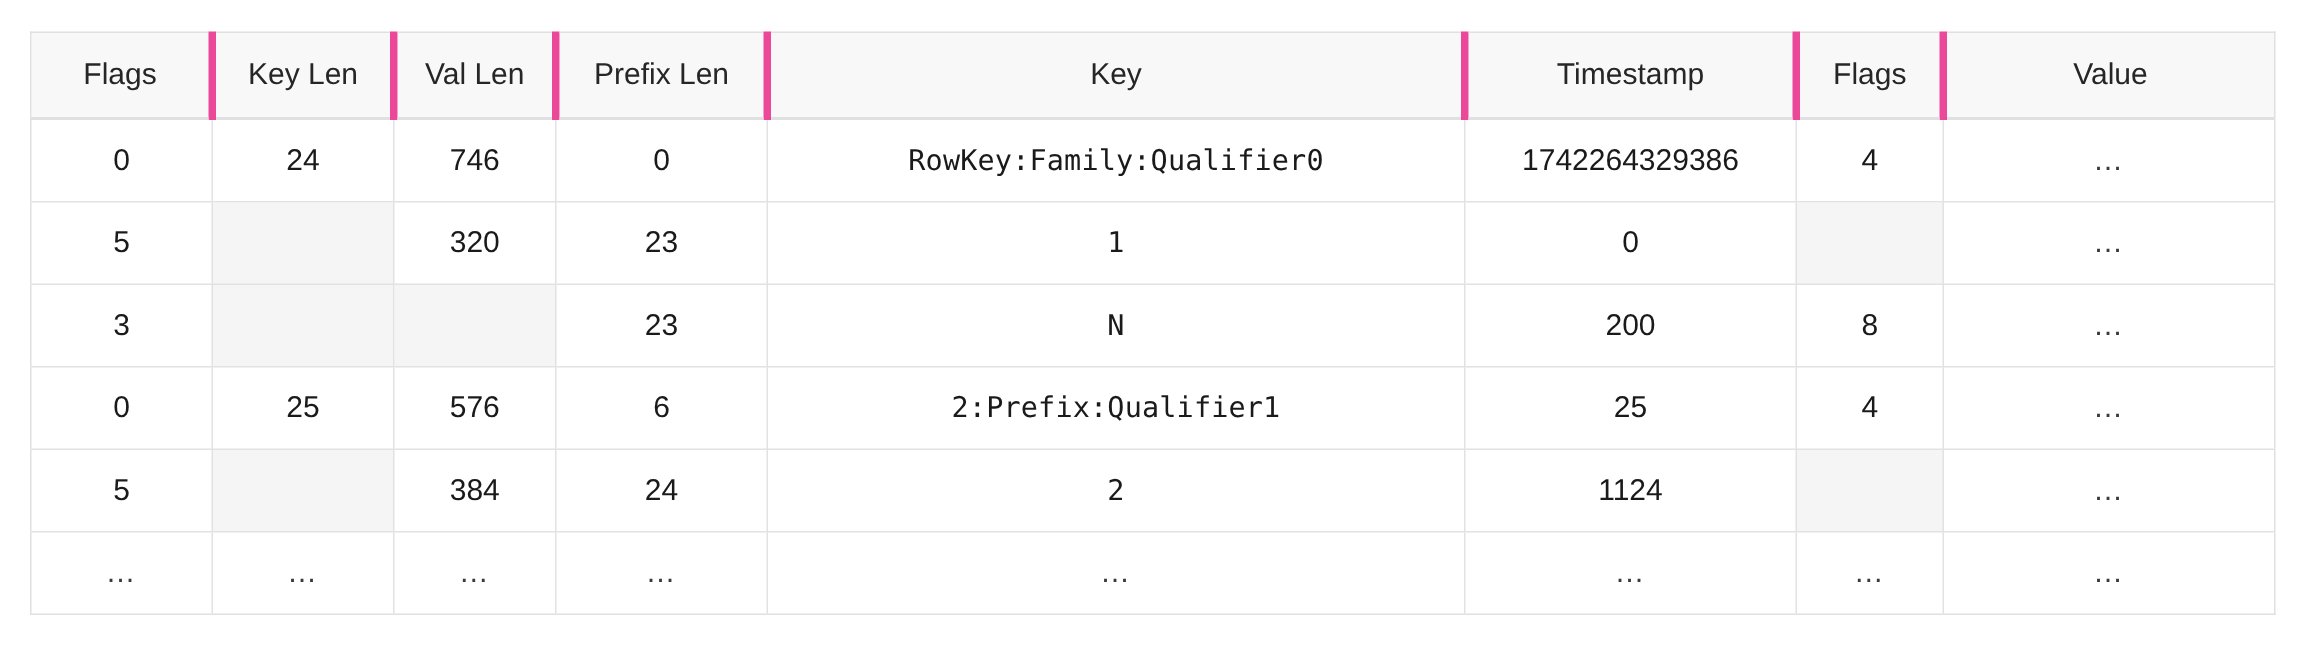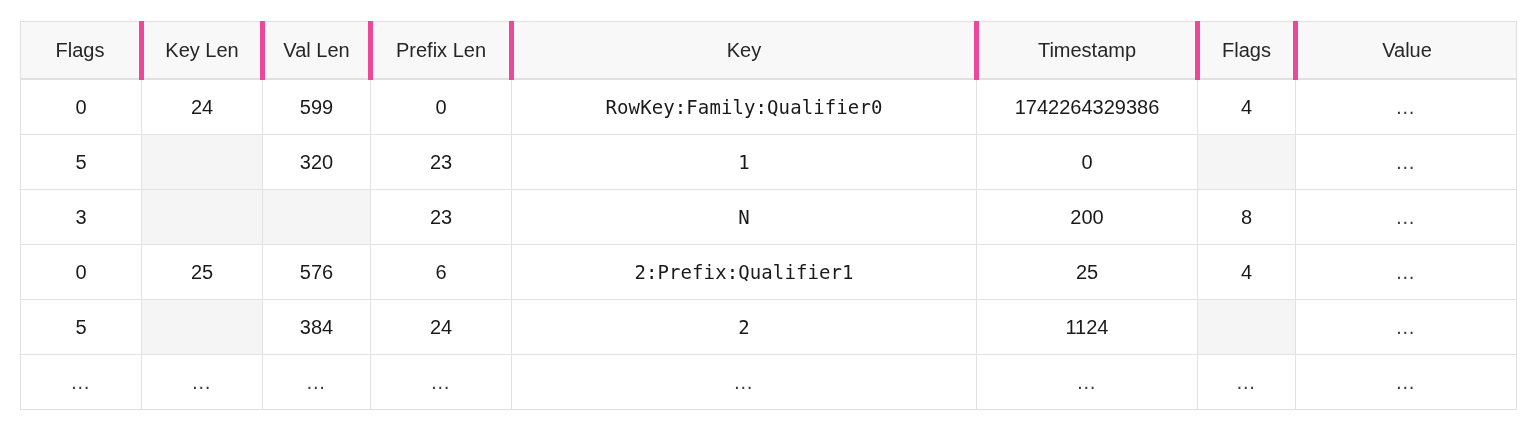--- a/index.html
+++ b/index.html
@@ -110,21 +110,21 @@
         <th>Key</th>
         <th>Timestamp</th>
         <th>Flags</th>
         <th>Value</th>
       </tr>
     </thead>
     <tbody>
         <tr>
           <td>0</td>
           <td>24</td>
-          <td>599</td>
+          <td>746</td>
           <td>0</td>
           <td class="mono">RowKey:Family:Qualifier0</td>
           <td>1742264329386</td>
           <td>4</td>
           <td class="ellipsis">…</td>
         </tr>
         <tr>
           <td>5</td>
           <td class="empty"></td>
           <td>320</td>

